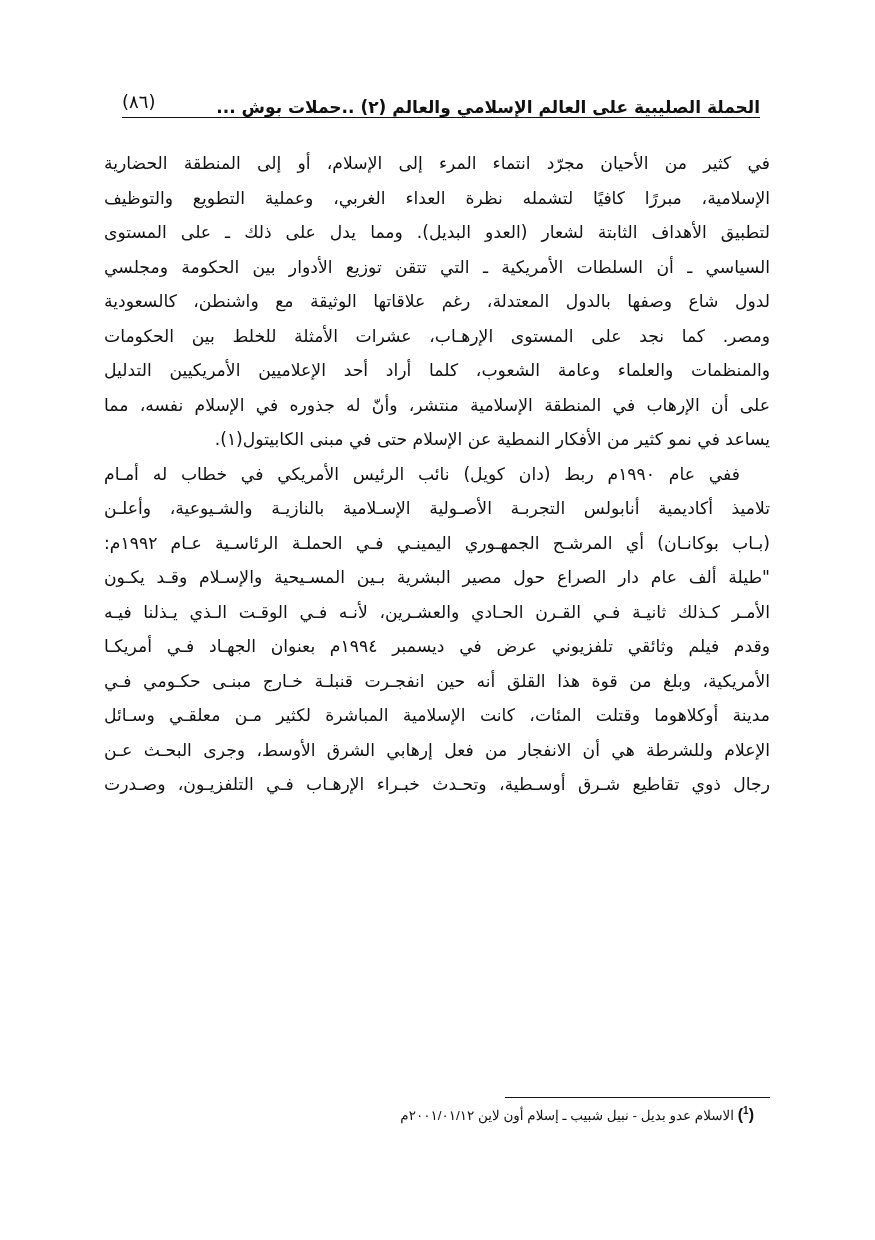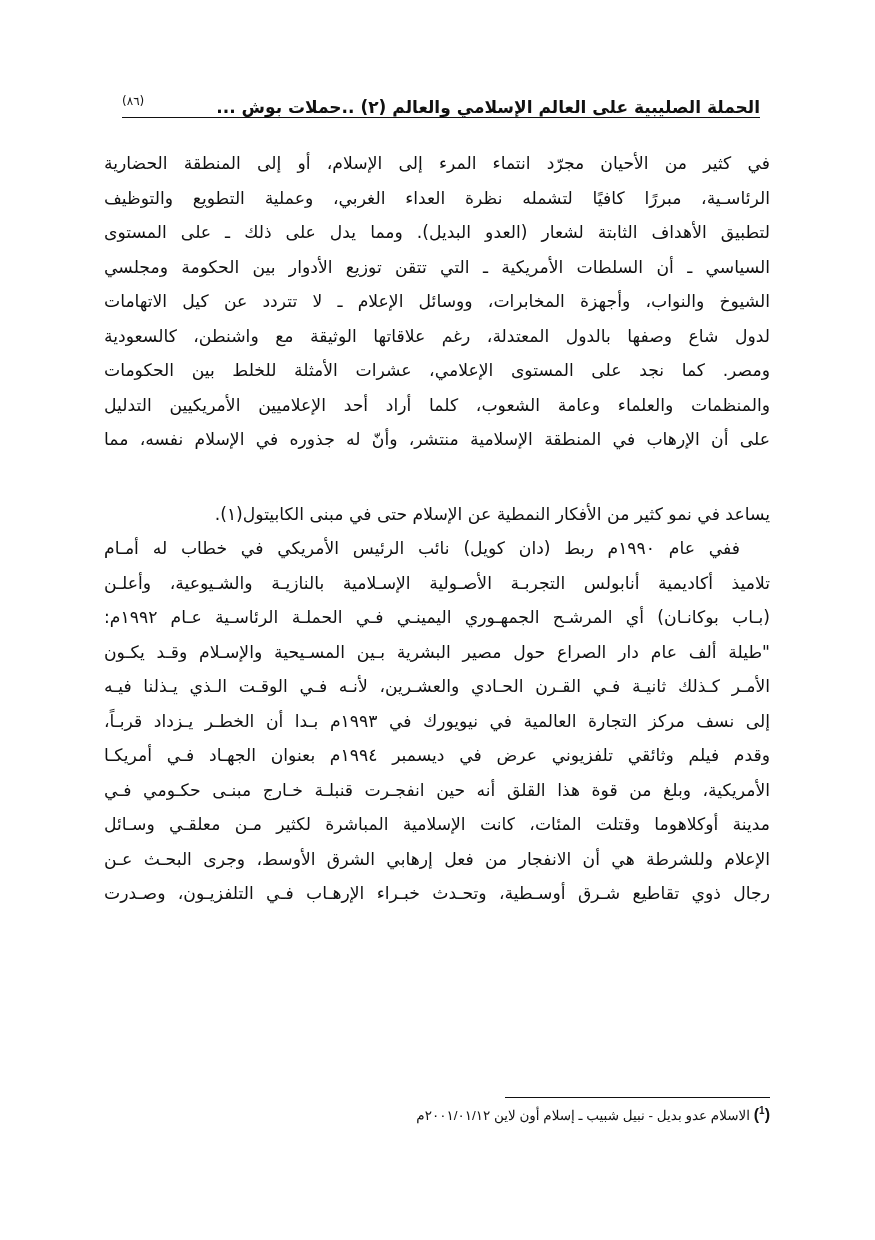--- a/index.html
+++ b/index.html
@@ -35,21 +35,21 @@
   }
   .header-title {
     font-family: "DejaVu Sans", sans-serif;
     font-weight: bold;
     font-size: 17px;
     white-space: nowrap;
     margin-top: 12px;
   }
   .header-page {
     font-family: "DejaVu Sans", sans-serif;
-    font-size: 12px;
+    font-size: 18px;
     white-space: nowrap;
     direction: rtl;
   }
   .header-rule {
     position: absolute;
     left: 122px;
     width: 638px;
     top: 117px;
     height: 0;
     border-top: 1.5px solid #111;
@@ -66,35 +66,34 @@
     line-height: 34.5px;
     font-size: 17.2px;
     white-space: nowrap;
     text-align: justify;
     text-align-last: justify;
     overflow: visible;
   }
   .line.last {
     text-align: left;
     text-align-last: right;
-    margin-top: 40px;
   }
   .line.indent {
     padding-right: 30px;
   }
   .footnote-rule {
     position: absolute;
     left: 505px;
     width: 265px;
     top: 1097px;
     border-top: 1px solid #111;
   }
   .footnote {
     position: absolute;
-    left: 304px;
+    left: 288px;
     width: 466px;
     top: 1105px;
     height: 24px;
     direction: rtl;
     text-align: right;
     font-family: "Liberation Sans", sans-serif;
     font-size: 13.5px;
     white-space: nowrap;
   }
   .fn-paren {
@@ -113,35 +112,33 @@
 <div class="page">
 
   <div class="header">
     <span class="header-title">الحملة الصليبية على العالم الإسلامي والعالم (٢) ..حملات بوش ...</span>
     <span class="header-page">(٨٦)</span>
   </div>
   <div class="header-rule"></div>
 
   <div class="body-text">
     <div class="line">في كثير من الأحيان مجرّد انتماء المرء إلى الإسلام، أو إلى المنطقة الحضارية</div>
-    <div class="line">الرئاسـية، مبررًا كافيًا لتشمله نظرة العداء الغربي، وعملية التطويع والتوظيف</div>
+    <div class="line">الإسلامية، مبررًا كافيًا لتشمله نظرة العداء الغربي، وعملية التطويع والتوظيف</div>
     <div class="line">لتطبيق الأهداف الثابتة لشعار (العدو البديل). ومما يدل على ذلك ـ على المستوى</div>
     <div class="line">السياسي ـ أن السلطات الأمريكية ـ التي تتقن توزيع الأدوار بين الحكومة ومجلسي</div>
-    <div class="line">الشيوخ والنواب، وأجهزة المخابرات، ووسائل الإعلام ـ لا تتردد عن كيل الاتهامات</div>
     <div class="line">لدول شاع وصفها بالدول المعتدلة، رغم علاقاتها الوثيقة مع واشنطن، كالسعودية</div>
-    <div class="line">ومصر. كما نجد على المستوى الإعلامي، عشرات الأمثلة للخلط بين الحكومات</div>
+    <div class="line">ومصر. كما نجد على المستوى الإرهـاب، عشرات الأمثلة للخلط بين الحكومات</div>
     <div class="line">والمنظمات والعلماء وعامة الشعوب، كلما أراد أحد الإعلاميين الأمريكيين التدليل</div>
     <div class="line">على أن الإرهاب في المنطقة الإسلامية منتشر، وأنّ له جذوره في الإسلام نفسه، مما</div>
     <div class="line last">يساعد في نمو كثير من الأفكار النمطية عن الإسلام حتى في مبنى الكابيتول(١).</div>
     <div class="line indent">ففي عام ١٩٩٠م ربط (دان كويل) نائب الرئيس الأمريكي في خطاب له أمـام</div>
     <div class="line">تلاميذ أكاديمية أنابولس التجربـة الأصـولية الإسـلامية بالنازيـة والشـيوعية، وأعلـن</div>
     <div class="line">(بـاب بوكانـان) أي المرشـح الجمهـوري اليمينـي فـي الحملـة الرئاسـية عـام ١٩٩٢م:</div>
     <div class="line">"طيلة ألف عام دار الصراع حول مصير البشرية بـين المسـيحية والإسـلام وقـد يكـون</div>
     <div class="line">الأمـر كـذلك ثانيـة فـي القـرن الحـادي والعشـرين، لأنـه فـي الوقـت الـذي يـذلنا فيـه</div>
-    <div class="line">إلى نسف مركز التجارة العالمية في نيويورك في ١٩٩٣م بـدا أن الخطـر يـزداد قربـاً،</div>
     <div class="line">وقدم فيلم وثائقي تلفزيوني عرض في ديسمبر ١٩٩٤م بعنوان الجهـاد فـي أمريكـا</div>
     <div class="line">الأمريكية، وبلغ من قوة هذا القلق أنه حين انفجـرت قنبلـة خـارج مبنـى حكـومي فـي</div>
     <div class="line">مدينة أوكلاهوما وقتلت المئات، كانت الإسلامية المباشرة لكثير مـن معلقـي وسـائل</div>
     <div class="line">الإعلام وللشرطة هي أن الانفجار من فعل إرهابي الشرق الأوسط، وجرى البحـث عـن</div>
     <div class="line">رجال ذوي تقاطيع شـرق أوسـطية، وتحـدث خبـراء الإرهـاب فـي التلفزيـون، وصـدرت</div>
   </div>
 
   <div class="footnote-rule"></div>
   <div class="footnote">
     <span class="fn-paren">(</span><span class="fn-sup">1</span><span class="fn-paren">)</span>

